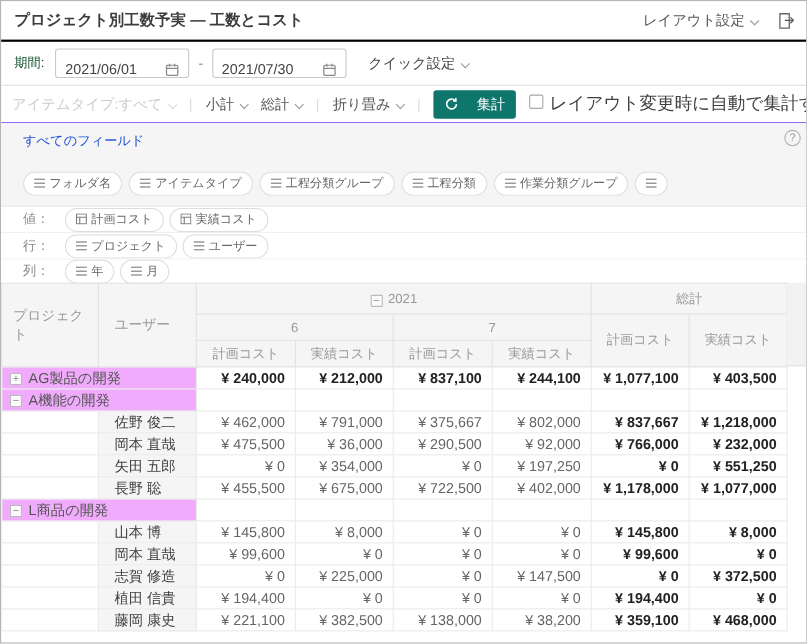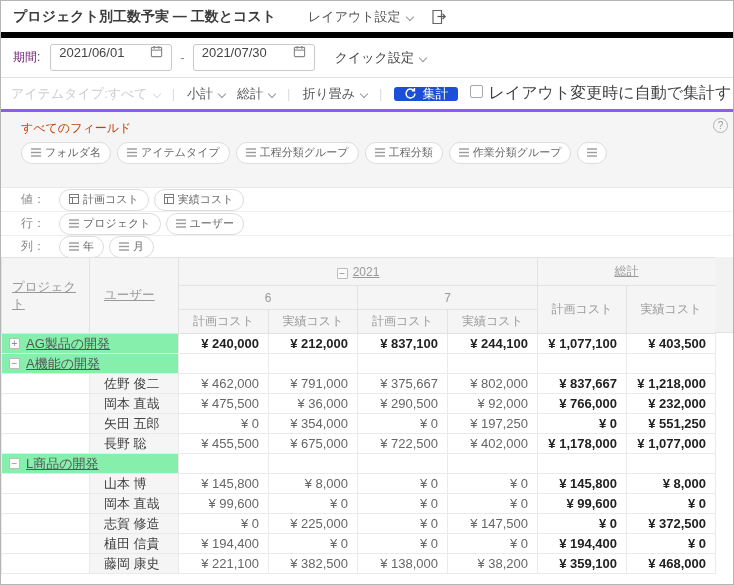--- a/index.html
+++ b/index.html
@@ -1,59 +1,59 @@
 <!DOCTYPE html>
 <html><head>
 <meta charset="utf-8">
 <style>
   * { box-sizing: border-box; margin: 0; padding: 0; }
   body { background:#e9e9e9; font-family:"Liberation Sans","DejaVu Sans",sans-serif; }
   .page { width:734px; height:585px; background:#fff; border:1px solid #b5b5b5;
           overflow:hidden; position:relative; color:#333; }
 
   
-  .titlebar { height:37px; display:flex; align-items:center; 
-              padding:0 10px 0 12px; border-bottom:6px solid #000000;gap:32px; }
+  .titlebar { height:37px; display:flex; align-items:center; justify-content:space-between;
+              padding:0 10px 0 12px; border-bottom:2px solid #000000;gap:32px; }
   .title { font-size:14px; font-weight:bold; color:#3c3c3c; }
   .titlebar-right { display:flex; align-items:center; gap:16px; font-size:13px; color:#555; }
   .chev { display:inline-block; width:6px; height:6px; border-right:1.4px solid #999;
           border-bottom:1.4px solid #999; transform:rotate(45deg); margin-left:6px;
           vertical-align:2px; }
   .linklike { display:inline-flex; align-items:center; cursor:pointer; }
 
   
   .periodbar { height:40px; display:flex; align-items:center; padding:0 12px; gap:8px;
                border-bottom:1px solid #e0e0e0; font-size:13px; }
-  .period-label { color:#701a75; font-size:12px; margin-right:2px; }
+  .period-label { color:#14532d; font-size:12px; margin-right:2px; }
   .dateinput { width:122px; height:27px; border:1px solid #c9c9c9; border-radius:3px;
-               display:flex; align-items:flex-start; justify-content:space-between;
+               display:flex; align-items:flex-end; justify-content:space-between;
                padding:0 8px; color:#444; background:#fff; }
   .dash { color:#888; }
   .quick { margin-left:12px; color:#444; }
 
   
   .toolbar { height:34px; display:flex; align-items:center; padding:0 10px; gap:12px;
-             font-size:13px; color:#555; border-bottom:3px solid #8b5cf6; overflow:hidden;
+             font-size:13px; color:#555; border-bottom:1px solid #8b5cf6; overflow:hidden;
              white-space:nowrap; }
   .tb-item { display:inline-flex; align-items:center; flex:none; }
   .tb-disabled { color:#ccc; }
   .tb-disabled .chev { border-color:#ddd; }
   .sep { color:#ddd; flex:none; }
-  .btn-aggregate { background:#1d4ed8; color:#fff; border:none; border-radius:3px; height:14px;
-                   padding:0 10px; display:inline-flex; align-items:center; gap:5px;
+  .btn-aggregate { background:#0f766e; color:#fff; border:none; border-radius:3px; height:26px;
+                   padding:0 10px; display:inline-flex; align-items:center; gap:16px;
                    font-size:13px; flex:none; font-family:inherit; }
   .cb { display:inline-flex; align-items:flex-start; gap:5px; color:#404040; font-size:16px; flex:none; }
   .cb-box { width:13px; height:13px; border:1px solid #a7a7a7; border-radius:2px;
             background:#fff; flex:none; margin-top:2px; }
   .cb2-text { width:112px; line-height:16px; max-height:21px; overflow:hidden; white-space:normal; }
 
   
   .fields-panel { background:#f5f5f5; height:76px; padding:6px 24px 4px 20px;
                   position:relative; border-bottom:1px solid #e8e8e8; overflow:hidden; }
-  .panel-title { color:#c2410c; font-size:12px; margin:2px 0 5px;font-family:Liberation Serif, serif; }
+  .panel-title { color:#1d4ed8; font-size:12px; margin:2px 0 19px;font-family:Liberation Serif, serif; }
   .help-circle { position:absolute; top:6px; right:5px; width:15px; height:15px;
                  border:1px solid #b3b3b3; border-radius:50%; color:#999; font-size:10px;
                  display:flex; align-items:center; justify-content:center; background:#f5f5f5; }
   .pill-row { display:flex; white-space:nowrap; overflow:hidden; margin-bottom:3px; }
   .pill { display:inline-flex; align-items:center; gap:4px; background:#fff;
           border:1px solid #ddd; border-radius:11px; padding:2px 9px 3px; margin-right:6px;
           font-size:11px; color:#666; flex:none; }
 
   
   .axis-row { display:flex; align-items:center; padding:0 12px 0 20px;
@@ -62,28 +62,28 @@
   .axis-label { color:#888; font-size:12px; width:38px; flex:none; }
   .axis-row .pill { margin-right:5px; }
 
   
   .pivot-wrap { position:relative; }
   .gutter { position:absolute; left:714px; top:0; width:18px; height:76px;
             background:#f2f2f2; border-bottom:1px solid #e2e2e2; }
   table { border-collapse:collapse; table-layout:fixed; width:714px; font-size:13px; }
   th { background:#f5f5f5; color:#999; font-weight:normal; font-size:12px;
        border:1px solid #e2e2e2; text-align:center; padding:0 4px; }
-  .hrowA th { height:28px;text-decoration:underline; }
+  .hrowA th { height:28px; }
   .hrowB th { height:24px; }
   .hrowC th { height:24px; }
   th.th-left { text-align:left; padding-left:10px; font-size:12.5px; }
   td { border:1px solid #eaeaea; height:20px; padding:0 9px; }
   .num { text-align:right; color:#666; white-space:nowrap; font-size:13px; }
   .num.bold { font-weight:bold; color:#222; }
-  .group-cell { background:#86efac; color:#555; padding-left:7px; white-space:nowrap;text-decoration:underline; }
+  .group-cell { background:#f0abfc; color:#555; padding-left:7px; white-space:nowrap; }
   .project-empty { background:#fff; }
   .user-cell { background:#f5f5f5; color:#404040; padding-left:14px; white-space:nowrap; }
   .toggle { display:inline-block; width:11px; height:11px; line-height:9px; text-align:center;
             border:1px solid #bbb; background:#fbfbfb; color:#888; font-size:10px;
             margin-right:6px; border-radius:1px; vertical-align:1px; }
   .mini-toggle { display:inline-block; width:11px; height:11px; line-height:9px; text-align:center;
                  border:1px solid #bbb; background:#fbfbfb; color:#888; font-size:10px;
                  margin-right:5px; border-radius:1px; vertical-align:-1px; }
 </style>
 </head>

